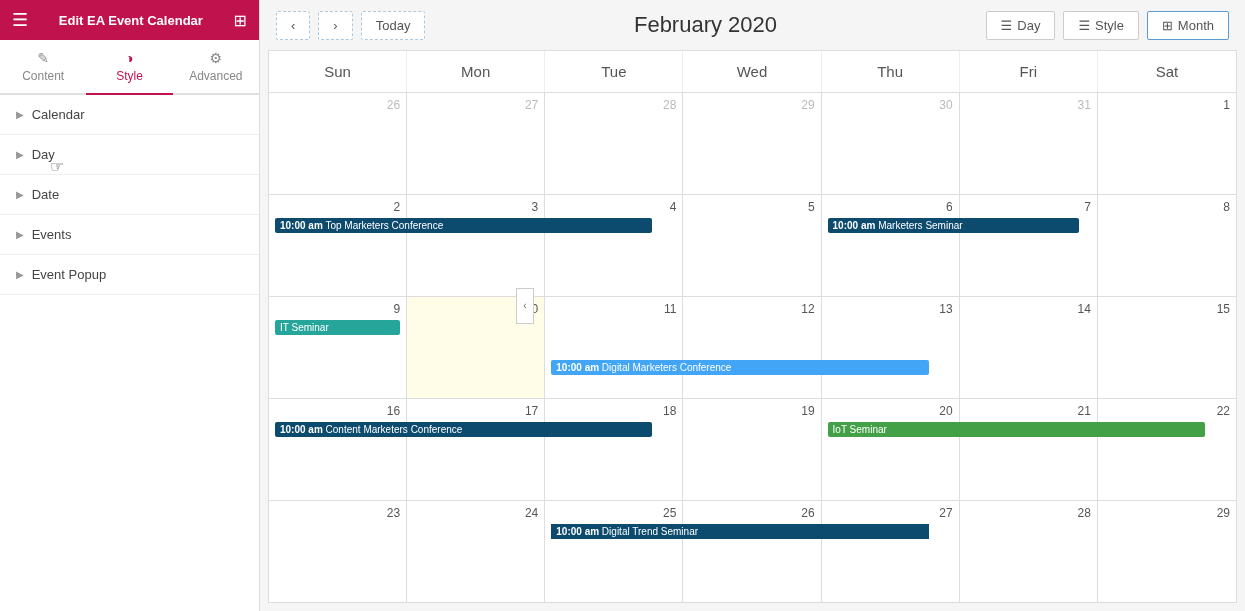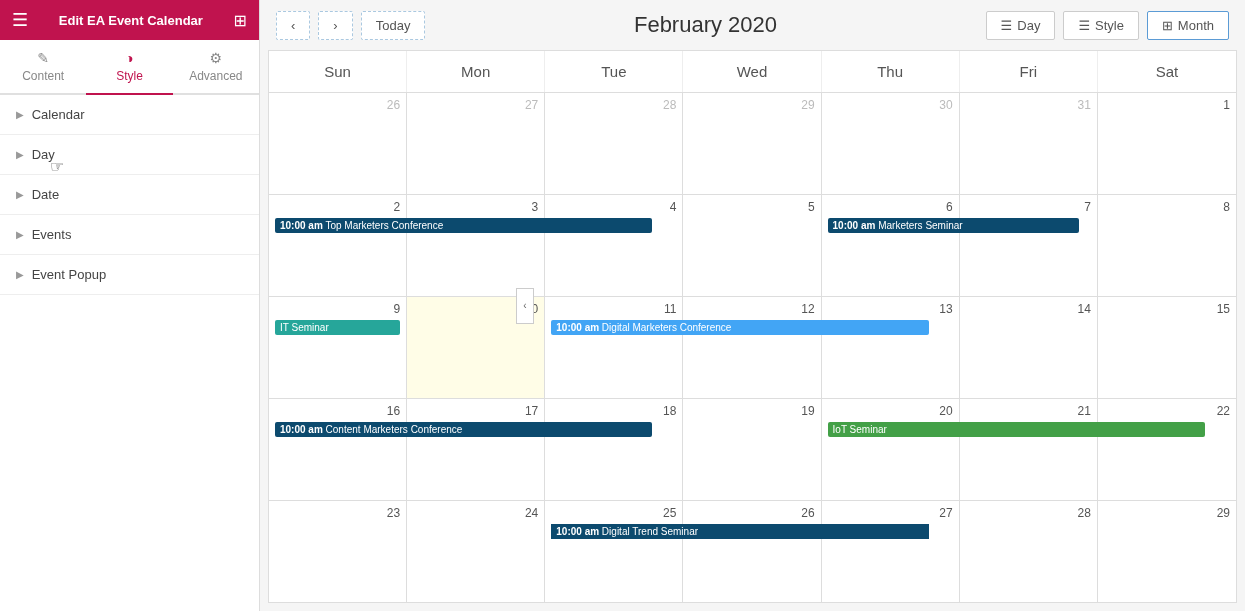--- a/index.html
+++ b/index.html
@@ -387,21 +387,21 @@
             <div style="position: relative; height: 18px; overflow: visible; z-index: 2;">
               <div class="event-bar teal" style="position: absolute; left: 0px; right: calc(0% + 0px); width: calc(100% + 0px); white-space: nowrap; overflow: hidden; text-overflow: ellipsis; font-size: 10px; padding: 2px 5px; border-radius: 2px; color: rgb(255, 255, 255);">IT Seminar</div>
             </div>
           </div>
           <div class="cal-cell today-cell">
             <div class="cell-date current-month">10</div>
           </div>
           <div class="cal-cell">
             <div class="cell-date current-month">11</div>
             <div style="position: relative; height: 18px; overflow: visible; z-index: 2;">
-              <div class="event-bar light-blue" style="position: absolute; left: 0px; right: calc(-200% - 2px); width: calc(300% + 2px); white-space: nowrap; overflow: hidden; text-overflow: ellipsis; font-size: 10px; padding: 2px 5px; border-radius: 2px; color: rgb(255, 255, 255);"><span style="font-weight:bold;">10:00 am</span> Digital Marketers Conference</div>
+              <div class="event-bar light-blue" style="position: absolute; left: 0px; right: calc(-200% - 2px); width: calc(300% + 2px); white-space: nowrap; overflow: hidden; text-overflow: ellipsis; font-size: 10px; padding: 2px 5px; border-radius: 2px; color: rgb(255, 255, 255); margin-top: 40px;"><span style="font-weight:bold;">10:00 am</span> Digital Marketers Conference</div>
             </div>
           </div>
           <div class="cal-cell">
             <div class="cell-date current-month">12</div>
           </div>
           <div class="cal-cell">
             <div class="cell-date current-month">13</div>
           </div>
           <div class="cal-cell">
             <div class="cell-date current-month">14</div>

